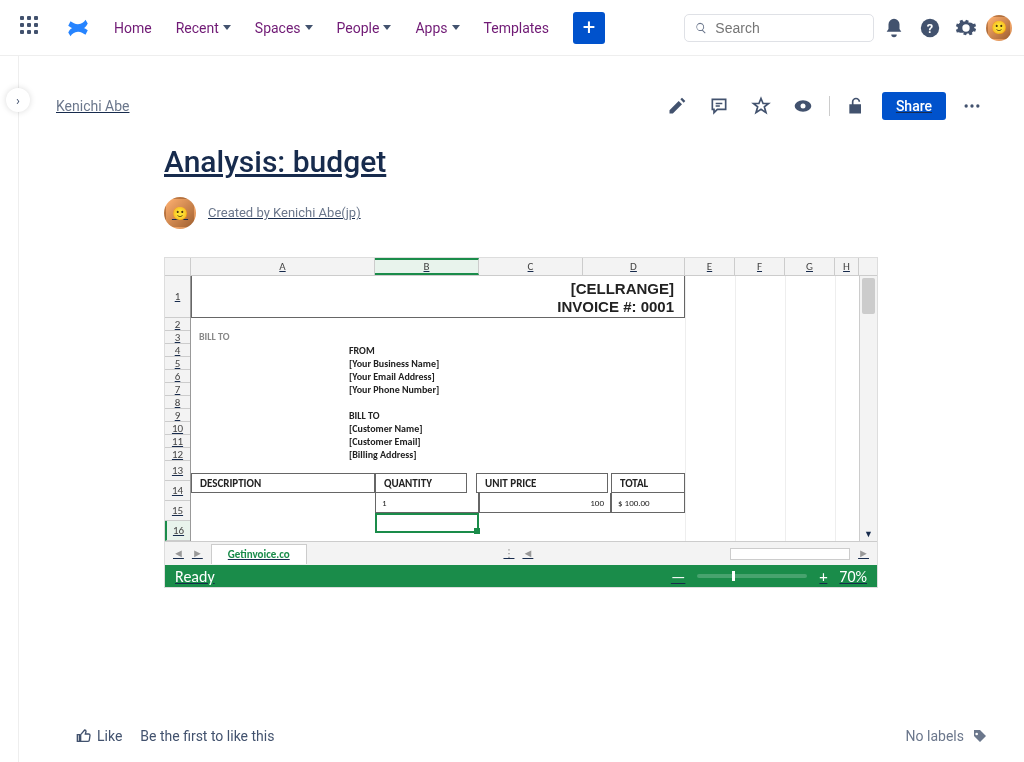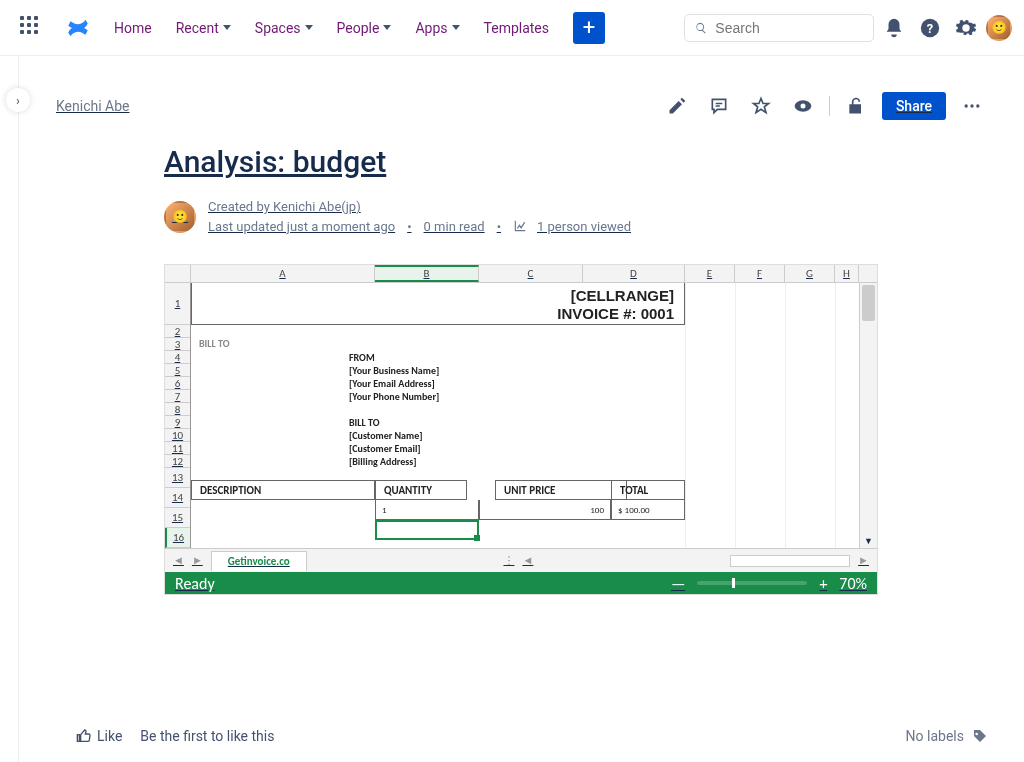--- a/index.html
+++ b/index.html
@@ -56,21 +56,21 @@
   .rowhead.r14{height:20px;}
   .rowhead.r15{height:20px;}
   .rowhead.r16{height:20px;background:#e8f3ec;border-left:2px solid #1a8c4a;}
   .cells{position:relative;flex:1;font-size:11px;color:#222;}
   .merged-header{position:absolute;left:0;top:0;width:494px;height:42px;border:1px solid #666;border-top:none;text-align:right;padding:4px 10px;font-size:15px;font-weight:bold;font-family:Arial,sans-serif;line-height:1.2;}
   .billto{position:absolute;left:8px;top:54px;font-size:10px;font-weight:bold;color:#888;}
   .fromblock{position:absolute;left:158px;top:68px;font-size:10px;font-weight:bold;line-height:1.3;}
   .tblhead{position:absolute;top:197px;height:20px;border:1px solid #666;display:flex;align-items:center;padding:0 8px;font-size:11px;font-weight:bold;}
   .th-desc{left:0;width:184px;}
   .th-qty{left:184px;width:92px;}
-  .th-unit{left:304px;width:132px;}
+  .th-unit{left:285px;width:132px;}
   .th-tot{left:420px;width:74px;border-right:1px solid #666;}
   .tblrow{position:absolute;top:217px;height:20px;border-left:1px solid #666;border-right:1px solid #666;border-bottom:1px solid #666;display:flex;align-items:center;padding:0 6px;font-size:9px;}
   .tr-desc{left:0;width:184px;justify-content:flex-end;}
   .tr-qty{left:184px;width:104px;}
   .tr-unit{left:288px;width:132px;justify-content:flex-end;}
   .tr-tot{left:420px;width:74px;}
   .selcell{position:absolute;left:184px;top:237px;width:104px;height:20px;border:2px solid #1a8c4a;}
   .selcell::after{content:"";position:absolute;right:-3px;bottom:-3px;width:6px;height:6px;background:#1a8c4a;}
   .gridlines-v{position:absolute;top:0;bottom:0;border-left:1px solid #eee;}
   .vscroll{width:18px;background:#f3f3f3;border-left:1px solid #ccc;position:relative;}
@@ -200,30 +200,20 @@
         </svg>
       </div>
   </div>
 
   <h1 class="page-title">Analysis: budget</h1>
 
   <div class="byline">
     <div class="avatar">🙂</div>
     <div class="byline-text">
       <div>Created by Kenichi Abe(jp)</div>
-      <div class="byline-row2">
-        <span>Last updated just a moment ago</span>
-        <span class="dot"></span>
-        <span>0 min read</span>
-        <span class="dot"></span>
-        <svg class="analytics-icon" viewBox="0 0 24 24">
-            <path fill="#6B778C" d="M3 3v18h18v-2H5V3H3zm4 12l4-6 3 4 5-8 2 1-7 11-3-4-3 4z"></path>
-          </svg>
-        <span>1 person viewed</span>
-      </div>
     </div>
   </div>
 
   <div class="embed">
     <div class="colhead-row">
       <div class="corner"></div>
       <div class="colhead" style="width:184px">A</div>
       <div class="colhead colB" style="width:104px">B</div>
       <div class="colhead" style="width:104px">C</div>
       <div class="colhead" style="width:102px">D</div>

